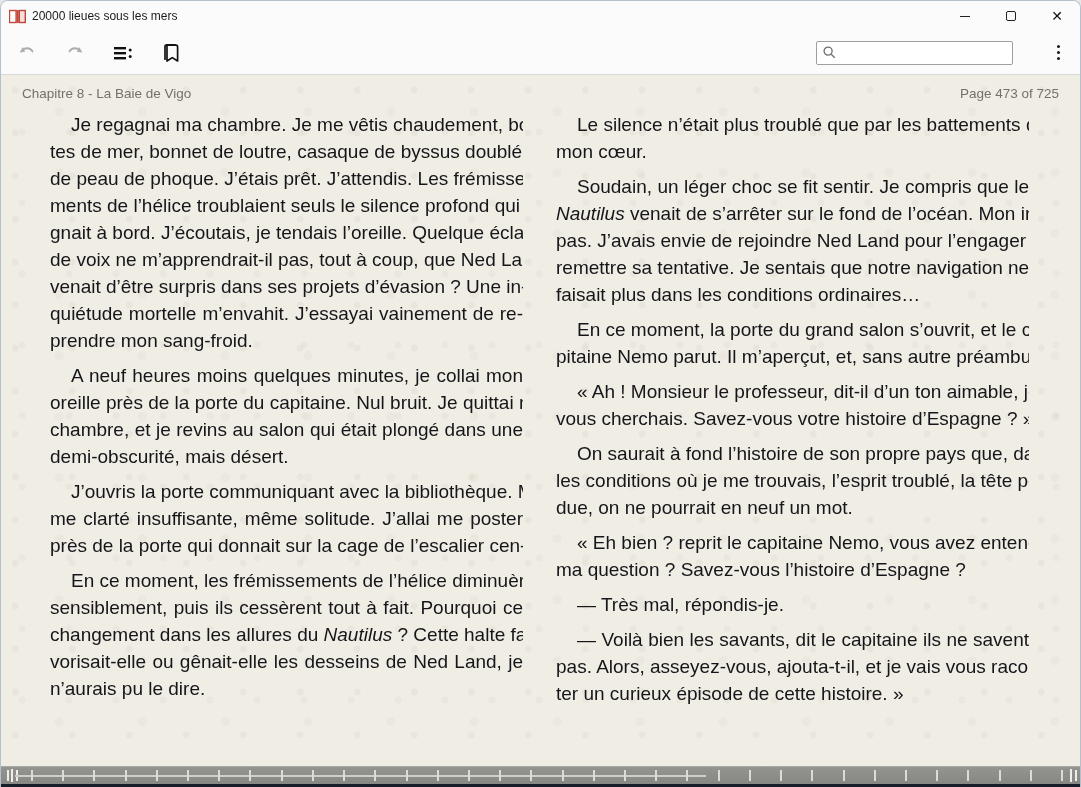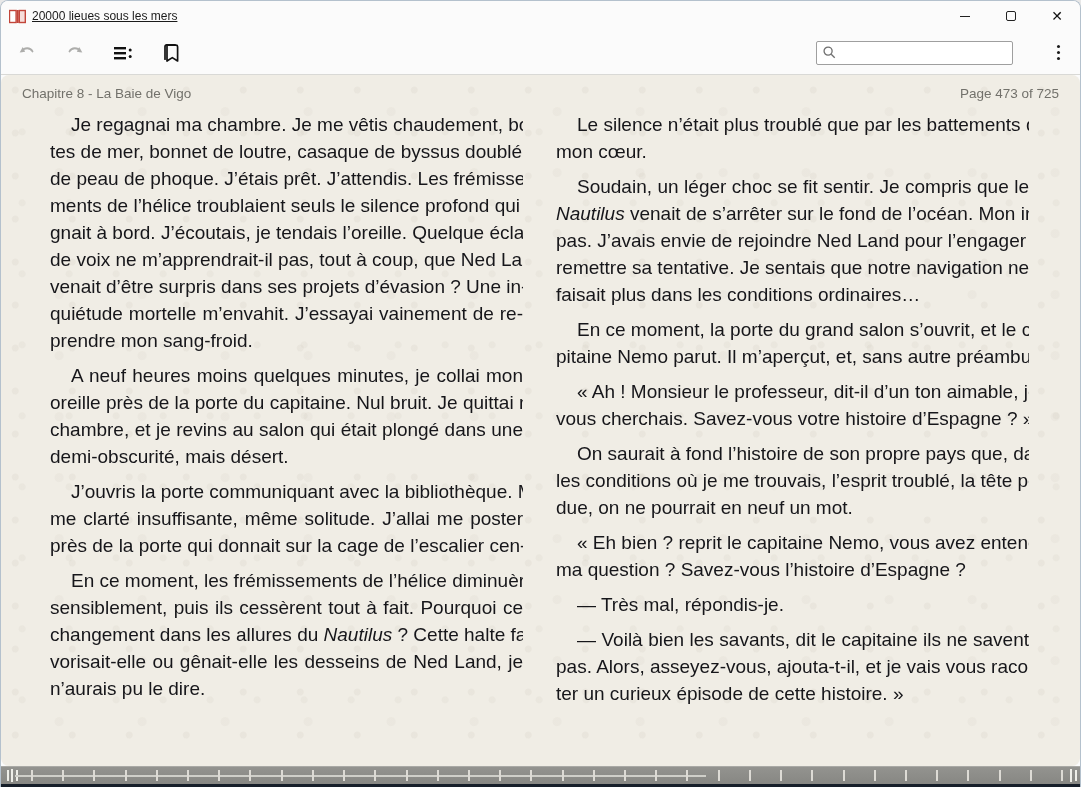--- a/index.html
+++ b/index.html
@@ -17,21 +17,21 @@
   }
 
   
   .titlebar {
     height: 30px; background: #fbfbfb;
     display: flex; align-items: center; justify-content: space-between;
     flex: 0 0 auto;
   }
   .title-left { display: flex; align-items: center; padding-left: 8px; gap: 6px; }
   .app-icon { width: 17px; height: 15px; display: inline-block; }
-  .win-title { font-size: 12px; color: #1b1b1b; text-decoration: underline; }
+  .win-title { font-size: 12px; color: #1b1b1b; }
   .win-controls { display: flex; align-items: stretch; height: 30px; }
   .win-btn { width: 46px; display: flex; align-items: center; justify-content: center; color: #222; }
   .glyph-min { width: 10px; height: 1px; background: #222; display: block; }
   .glyph-max { width: 10px; height: 10px; border: 1.2px solid #222; border-radius: 2px; display: block; }
   .glyph-close { font-size: 14px; line-height: 1; color: #111; }
 
   
   .toolbar {
     height: 44px; background: #fbfbfb;
     border-bottom: 1px solid #d9d9d6;
@@ -54,21 +54,20 @@
   
   .content {
     height: 691px; flex: 0 0 auto;
     background-color: #f0ede5;
     background-image:
       radial-gradient(circle at 25% 35%, rgba(155,145,125,0.08) 0 3px, transparent 4px),
       radial-gradient(circle at 70% 60%, rgba(155,145,125,0.06) 0 4px, transparent 5px),
       radial-gradient(circle at 45% 80%, rgba(120,112,96,0.05) 0 3px, transparent 4px);
     background-size: 57px 43px, 83px 61px, 47px 71px;
     overflow: hidden;
-    border-radius: 8px;
   }
   .pageheader {
     display: flex; justify-content: space-between;
     padding: 11px 21px 0 21px;
     color: #72716b; font-size: 13.5px;
   }
   .columns { display: flex; gap: 33px; padding: 0 51px 0 49px; margin-top: 10px; }
   .col { flex: 1; min-width: 0; color: #16161a; font-size: 19px; }
   .para { margin-bottom: 8px; }
   .para:last-child { margin-bottom: 0; }

